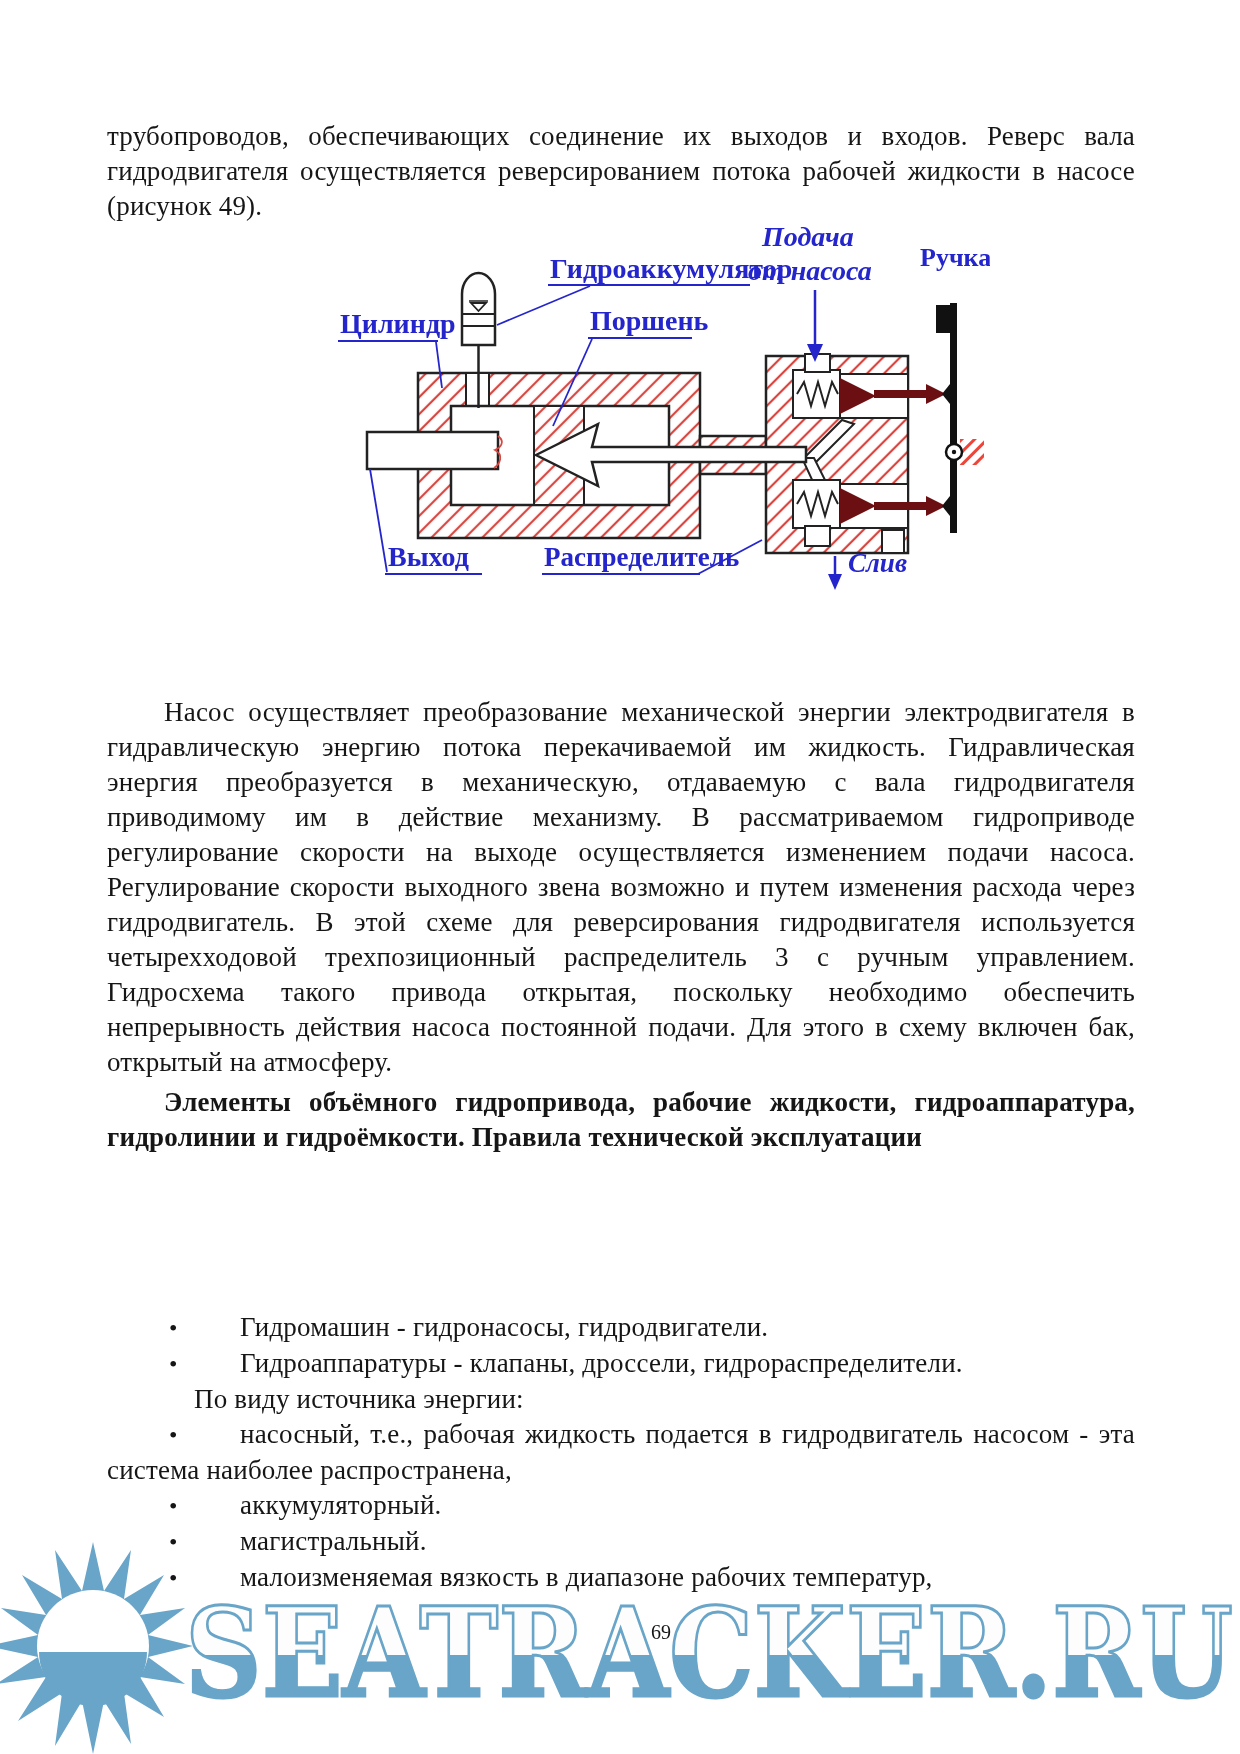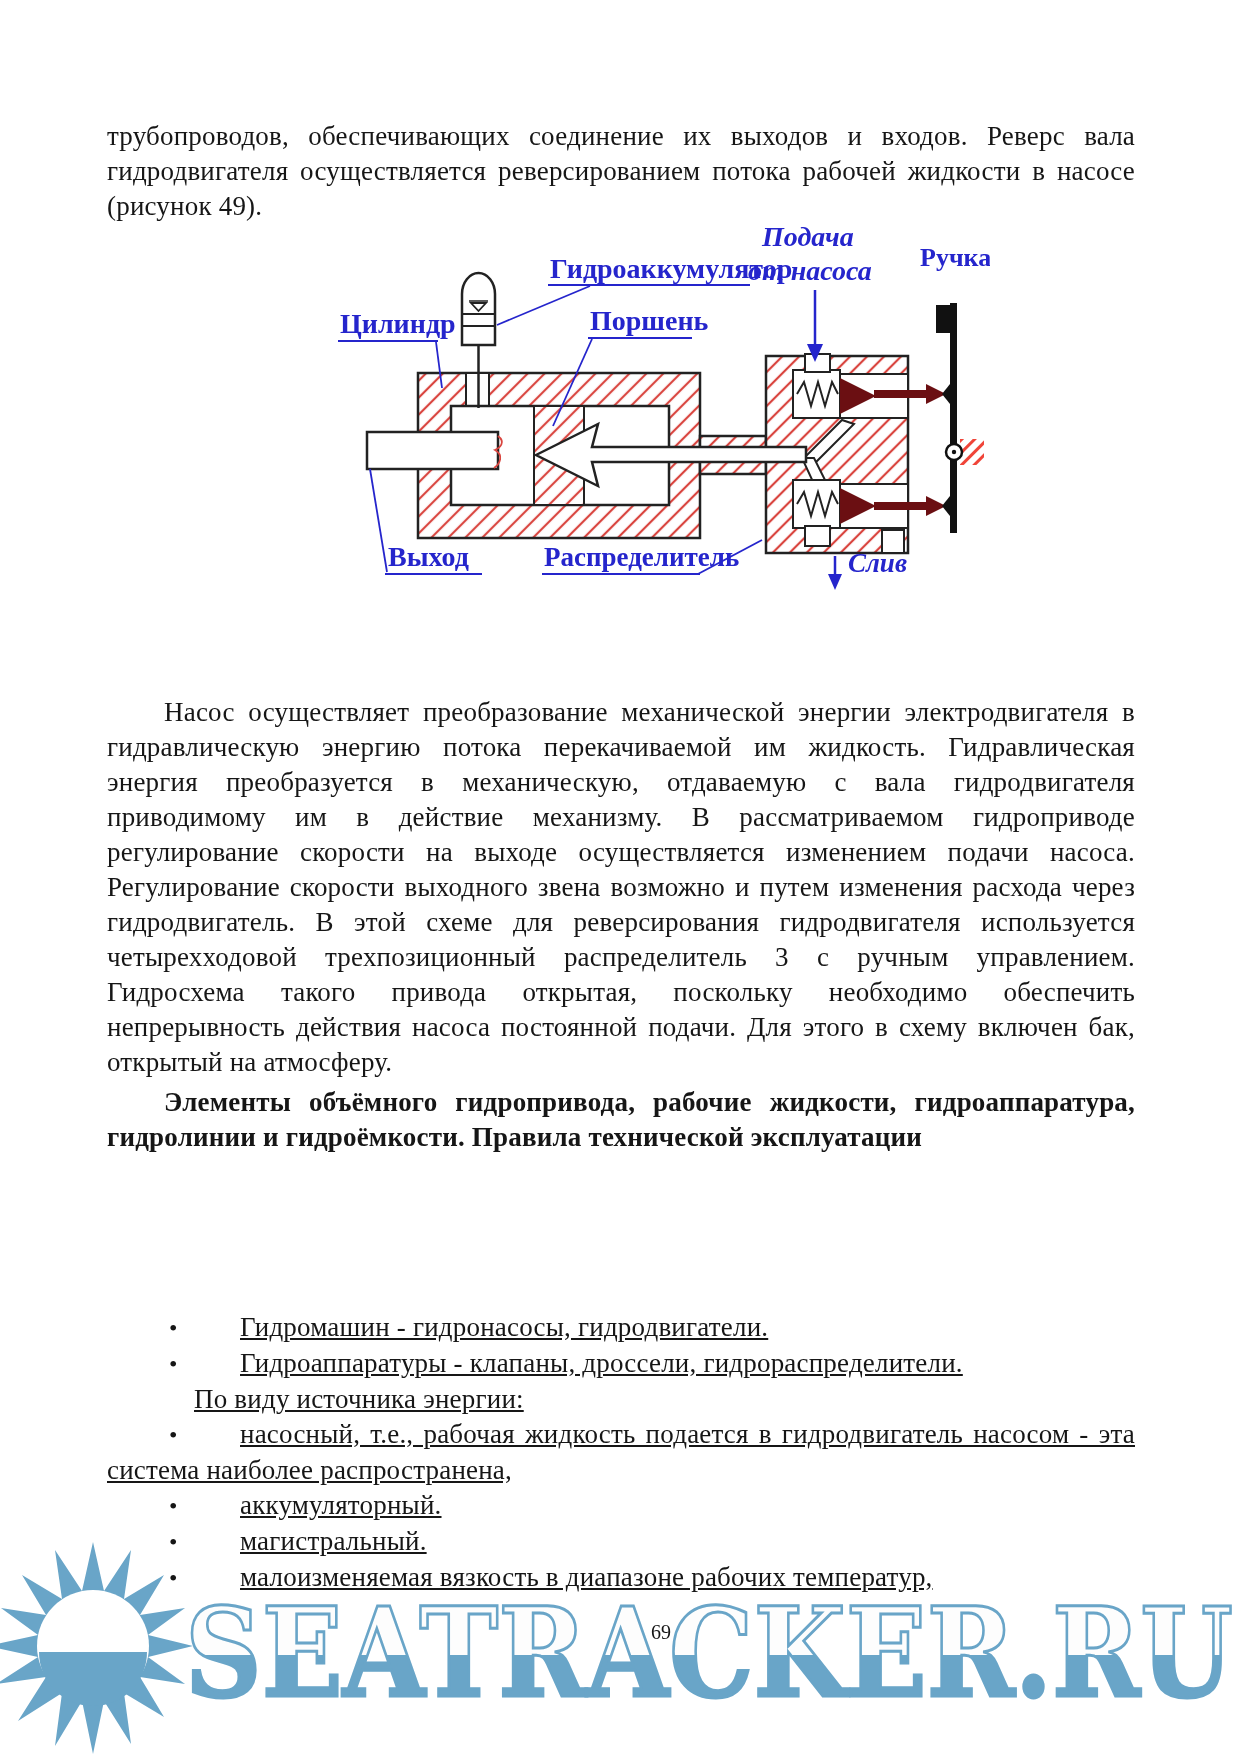--- a/index.html
+++ b/index.html
@@ -146,21 +146,21 @@
       <text class="dlabel" x="558" y="354" font-size="27" font-style="italic">Слив</text>
     </g>
   </svg>
 
 
   <p class="textblock indent" style="top:668px;">Насос осуществляет преобразование механической энергии электродвигателя в гидравлическую энергию потока перекачиваемой им жидкость. Гидравлическая энергия преобразуется в механическую, отдаваемую с вала гидродвигателя приводимому им в действие механизму. В рассматриваемом гидроприводе регулирование скорости на выходе осуществляется изменением подачи насоса. Регулирование скорости выходного звена возможно и путем изменения расхода через гидродвигатель. В этой схеме для реверсирования гидродвигателя используется четырехходовой трехпозиционный распределитель 3 с ручным управлением. Гидросхема такого привода открытая, поскольку необходимо обеспечить непрерывность действия насоса постоянной подачи. Для этого в схему включен бак, открытый на атмосферу.</p>
 
   <p class="textblock indent bold" style="top:1058px;">Элементы объёмного гидропривода, рабочие жидкости, гидроаппаратура, гидролинии и гидроёмкости. Правила технической эксплуатации</p>
 
 
-  <div class="textblock" style="top:1310px;text-decoration:underline;">
+  <div class="textblock" style="top:1310px;">
     <div class="li"><span class="bullet">•</span><span>Гидромашин - гидронасосы, гидродвигатели.</span></div>
     <div class="li"><span class="bullet">•</span><span>Гидроаппаратуры - клапаны, дроссели, гидрораспределители.</span></div>
     <div class="li-intro">По виду источника энергии:</div>
     <div class="li"><span class="bullet">•</span><span>насосный, т.е., рабочая жидкость подается в гидродвигатель насосом - эта система наиболее распространена,</span></div>
     <div class="li"><span class="bullet">•</span><span>аккумуляторный.</span></div>
     <div class="li"><span class="bullet">•</span><span>магистральный.</span></div>
     <div class="li"><span class="bullet">•</span><span>малоизменяемая вязкость в диапазоне рабочих температур,</span></div>
   </div>
 
   <div class="pagenum">69</div>

